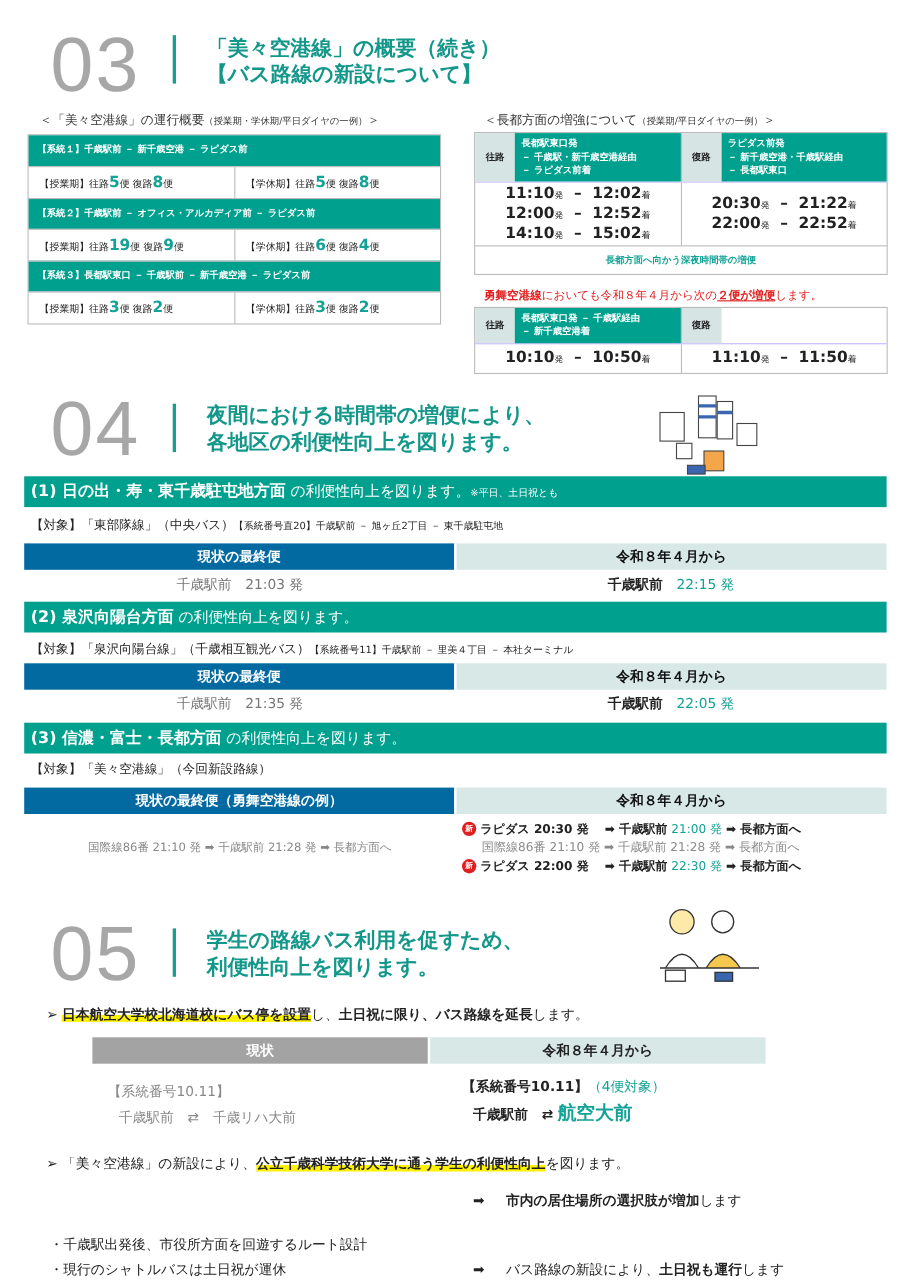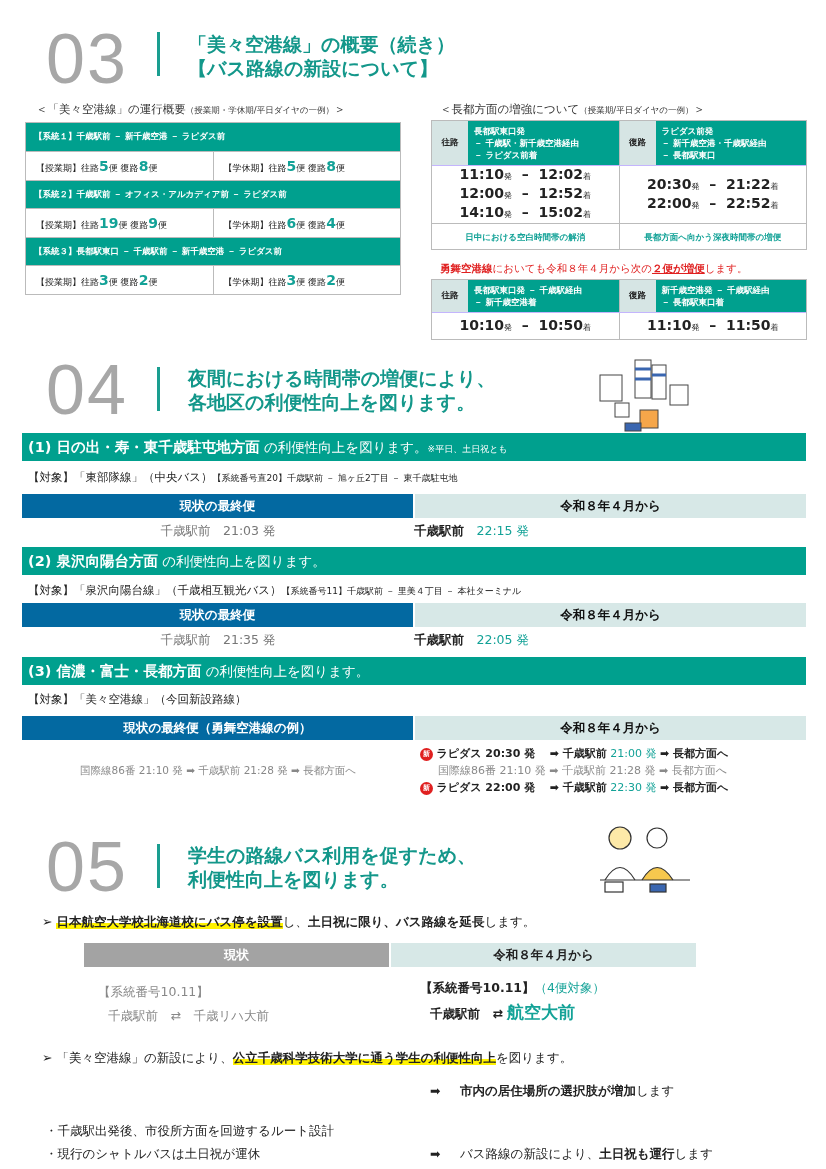--- a/index.html
+++ b/index.html
@@ -38,21 +38,21 @@
   .bandh { height: 28px; color: #fff; font-size: 13.5px; line-height: 28px; padding-left: 6px; width: 784px; }
   .bandh b { font-size: 14.5px; }
   .bandh small { font-size: 9px; }
   .target { font-size: 11.5px; color: #222; }
   .target small { font-size: 9px; }
   .cmph { display: flex; width: 784px; height: 24px; }
   .cmph .l { flex: 1; background: #0369a1; color: #fff; text-align: center; font-weight: bold; font-size: 12.5px; line-height: 24px; }
   .cmph .r { flex: 1; background: #d7e8e7; color: #111; text-align: center; font-weight: bold; font-size: 12.5px; line-height: 24px; border-left: 2px solid #fff; }
   .cmpb { display: flex; width: 784px; height: 26px; }
   .cmpb .l { flex: 1; text-align: center; color: #777; font-size: 12.5px; line-height: 26px; }
-  .cmpb .r { flex: 1; font-size: 12.5px; line-height: 26px; font-weight: bold; }
+  .cmpb .r { flex: 1; text-align: center; font-size: 12.5px; line-height: 26px; font-weight: bold; }
   .shin { display: inline-block; width: 13px; height: 13px; border-radius: 50%; background: #e02020; color: #fff; font-size: 7px; text-align: center; line-height: 13px; vertical-align: middle; font-weight: bold; }
   .s3line { font-size: 11px; line-height: 17px; white-space: pre; }
   .gray { color: #8a8a8a; }
   .hl { background: linear-gradient(transparent 60%, #fff200 60%); font-weight: bold; }
   .bul { font-size: 12.5px; line-height: 24px; }
 </style>
 </head>
 <body>
 
 <div class="abs secnum" style="left:46px;top:24px;">03</div>
@@ -112,44 +112,39 @@
       <div class="tm"><span>11:10</span><small>発</small>  –  <span>12:02</span><small>着</small></div>
       <div class="tm"><span>12:00</span><small>発</small>  –  <span>12:52</span><small>着</small></div>
       <div class="tm"><span>14:10</span><small>発</small>  –  <span>15:02</span><small>着</small></div>
     </div>
     <div class="tcell">
       <div class="tm"><span>20:30</span><small>発</small>  –  <span>21:22</span><small>着</small></div>
       <div class="tm"><span>22:00</span><small>発</small>  –  <span>22:52</span><small>着</small></div>
     </div>
   </div>
   <div class="frow">
-    <div class="fcell">日中における空白時間帯の解消</div>
     <div class="fcell">長都方面へ向かう深夜時間帯の増便</div>
   </div>
 </div>
 
 <div class="abs" style="left:440px;top:262px;font-size:10.5px;color:#e02020;">
   <b>勇舞空港線</b><span>においても令和８年４月から次の</span><b style="text-decoration:underline;">２便が増便</b><span>します。</span>
 </div>
 
 <div class="abs rt" style="left:431px;top:279px;">
   <div class="hrow" style="height:32px;">
     <div class="hcell">
         <div class="lab">往路</div>
       <div class="desc">
           <div>長都駅東口発 － 千歳駅経由</div>
           <div>－ 新千歳空港着</div>
         </div>
       </div>
     <div class="hcell">
         <div class="lab">復路</div>
-      <div class="desc">
-          <div>新千歳空港発 － 千歳駅経由</div>
-          <div>－ 長都駅東口着</div>
-        </div>
       </div>
   </div>
   <div class="trow" style="height:27px;">
     <div class="tcell">
         <div class="tm"><span>10:10</span><small>発</small>  –  <span>10:50</span><small>着</small></div>
       </div>
     <div class="tcell">
         <div class="tm"><span>11:10</span><small>発</small>  –  <span>11:50</span><small>着</small></div>
       </div>
   </div>

